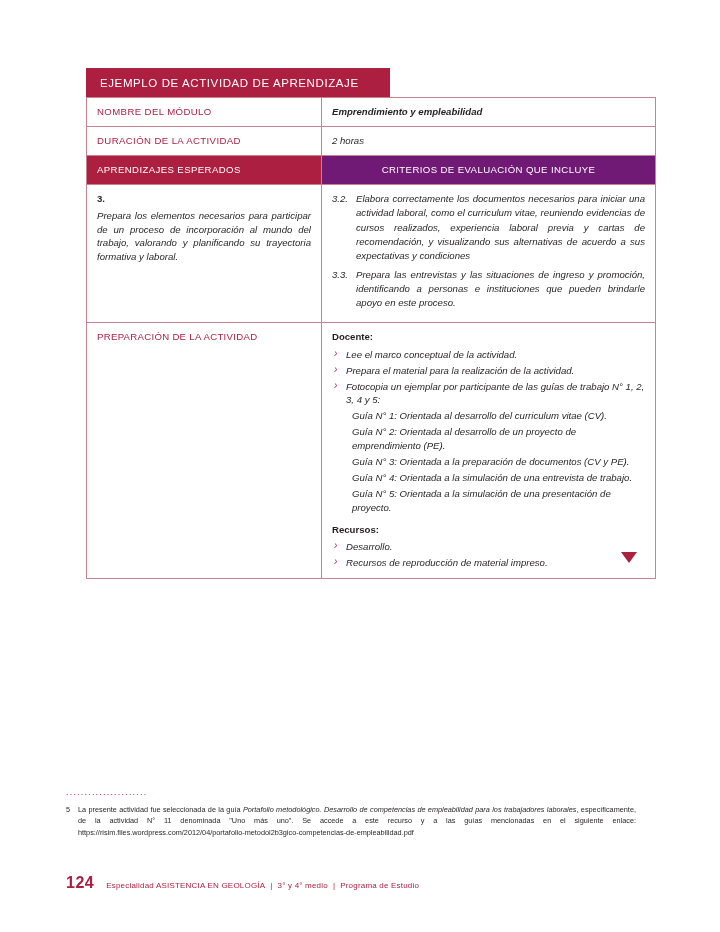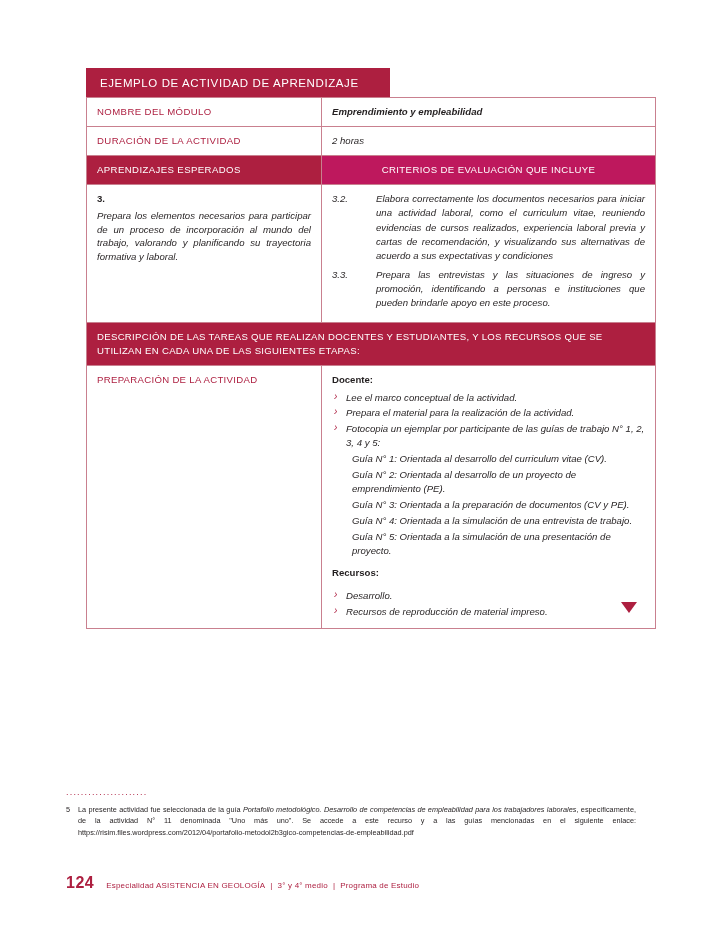--- a/index.html
+++ b/index.html
@@ -67,21 +67,21 @@
   }
   .hdr-red {
     background: #ad1f40;
     color: #ffffff;
     font-size: 9.2px;
     letter-spacing: 0.4px;
     padding: 7px 6px;
     border: 1px solid #ad1f40;
   }
   .hdr-gray {
-    background: #be185d;
+    background: #701a75;
     color: #ffffff;
     text-align: center;
     font-size: 9.2px;
     letter-spacing: 0.4px;
     padding: 7px 6px;
     border: 1px solid #9a9a9a;
   }
   .cell-just {
     text-align: justify;
     font-style: italic;
@@ -92,21 +92,20 @@
     font-style: normal;
     display: block;
     margin-bottom: 3px;
   }
   .crit-item {
     display: flex;
     margin-bottom: 4px;
     font-style: italic;
     line-height: 1.5;
     text-align: justify;
-    gap: 20px;
   }
   .crit-num {
     width: 24px;
     flex: 0 0 24px;
   }
   .crit-txt {
     flex: 1;
   }
   em.ital { font-style: italic; }
 
@@ -156,21 +155,21 @@
   .guias {
     margin: 1px 0 6px 20px;
   }
   .guias div {
     font-style: italic;
     margin-bottom: 2px;
   }
   .recursos-title {
     font-weight: bold;
     margin-top: 8px;
-    margin-bottom: 10px;
+    margin-bottom: 3px;
   }
   .arrow-down {
     position: absolute;
     right: 8px;
     bottom: 6px;
     width: 0; height: 0;
     border-left: 8px solid transparent;
     border-right: 8px solid transparent;
     border-top: 11px solid #ad1f40;
   }
@@ -254,23 +253,20 @@
           <td>
             <div class="crit-item">
               <span class="crit-num">3.2.</span>
               <span class="crit-txt"><span>Elabora correctamente los documentos necesarios para iniciar una actividad laboral, como el </span><em class="ital">curriculum vitae</em><span>, reuniendo evidencias de cursos realizados, experiencia laboral previa y cartas de recomendación, y visualizando sus alternativas de acuerdo a sus expectativas y condiciones</span></span>
             </div>
             <div class="crit-item">
               <span class="crit-num">3.3.</span>
               <span class="crit-txt">Prepara las entrevistas y las situaciones de ingreso y promoción, identificando a personas e instituciones que pueden brindarle apoyo en este proceso.</span>
             </div>
           </td>
-        </tr>
-        <tr>
-          <td class="section-bar" colspan="2">DESCRIPCIÓN DE LAS TAREAS QUE REALIZAN DOCENTES Y ESTUDIANTES, Y LOS RECURSOS QUE SE UTILIZAN EN CADA UNA DE LAS SIGUIENTES ETAPAS:</td>
         </tr>
         <tr>
           <td class="etapa-cell">PREPARACIÓN DE LA ACTIVIDAD</td>
           <td class="task-cell">
             <div class="task-wrap">
               <div class="role">Docente:</div>
               <ul class="bullets">
                 <li>Lee el marco conceptual de la actividad.</li>
                 <li>Prepara el material para la realización de la actividad.</li>
                 <li>Fotocopia un ejemplar por participante de las guías de trabajo N° 1, 2, 3, 4 y 5:</li>

